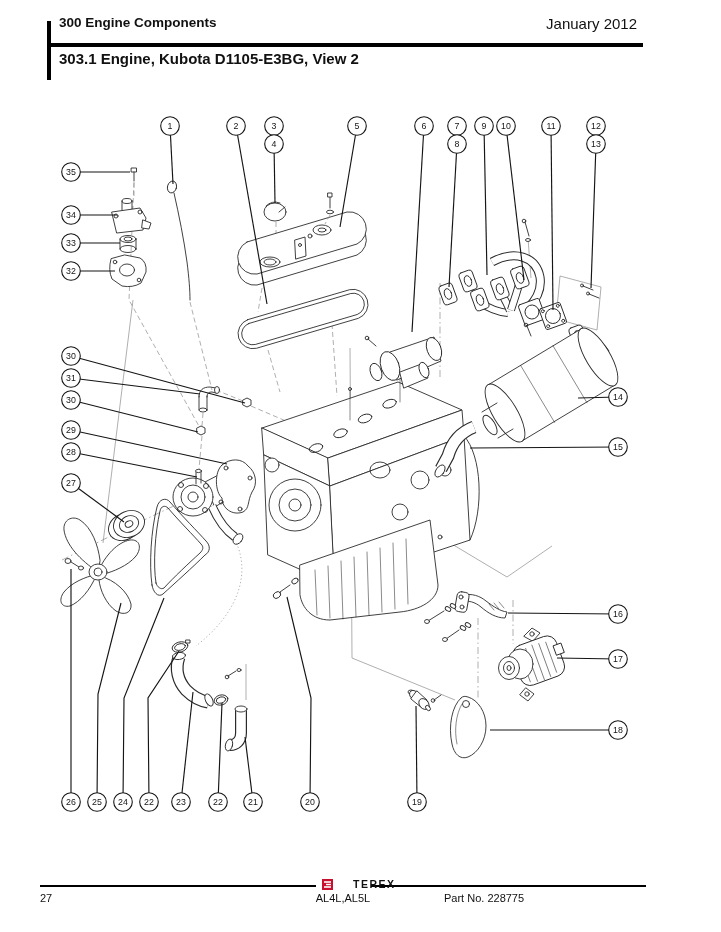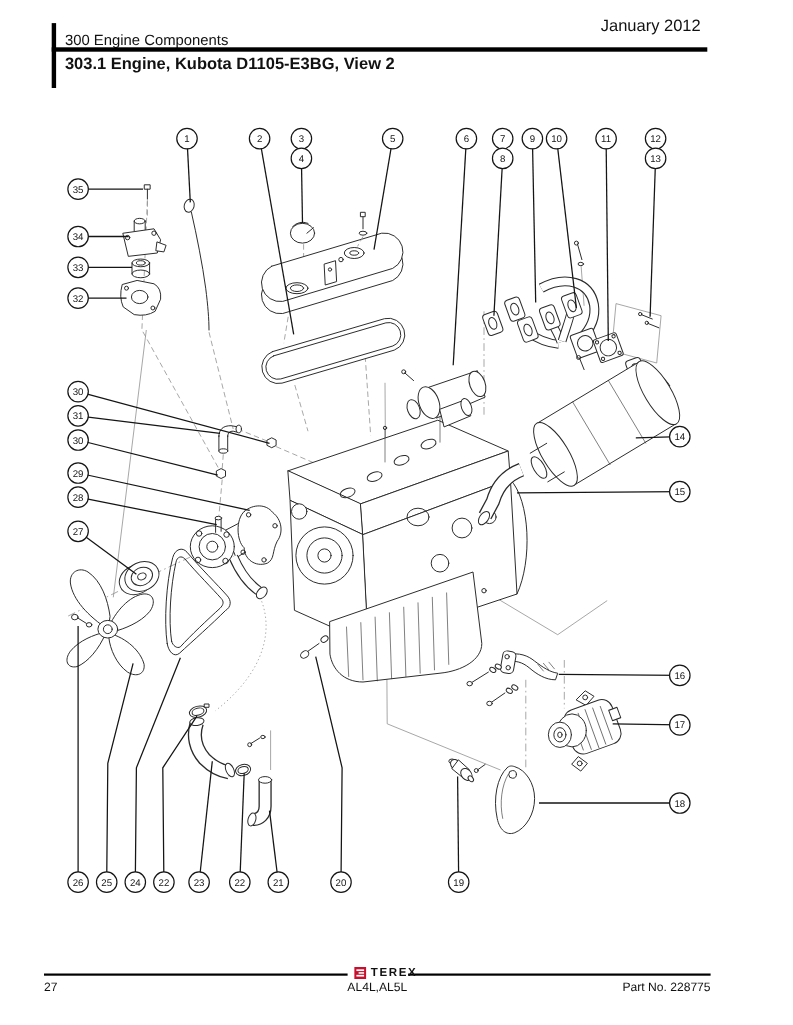--- a/index.html
+++ b/index.html
@@ -2,33 +2,33 @@
 <html><head>
 <meta charset="utf-8">
 <style>
   html,body{margin:0;padding:0;background:#fff;}
   body{width:721px;height:932px;position:relative;overflow:hidden;
        font-family:"Liberation Sans",sans-serif;color:#111;}
   .abs{position:absolute;}
   
   #left-bar{left:47px;top:21px;width:3.5px;height:59px;background:#000;}
   #header-rule{left:47px;top:43px;width:596px;height:3.5px;background:#000;}
-  #section-title{left:59px;top:29px;font-size:13.5px;font-weight:normal;}
+  #section-title{left:59px;top:15px;font-size:13.5px;font-weight:bold;}
   #issue-date{top:15px;right:84px;font-size:15px;}
   #view-subtitle{left:59px;top:50px;font-size:15px;font-weight:bold;}
   
   .footer-rule{top:885px;height:1.6px;background:#000;}
   #footer-rule-left{left:40px;width:276px;}
   #footer-rule-right{left:371px;width:275px;}
-  #footer-logo{left:322px;top:878px;display:flex;align-items:center;gap:4px;}
+  #footer-logo{left:322px;top:878px;display:flex;align-items:center;gap:20px;}
   #footer-logo .brand{font-size:10.5px;font-weight:bold;letter-spacing:1.5px;}
   #footer-row{left:40px;top:892px;width:606px;display:flex;font-size:11px;}
   #footer-row .cell{flex:1;}
   #footer-row .c{text-align:center;}
-  #footer-row .r{text-align:right;}
+  #footer-row .r{}
   
   #diagram{left:0;top:0;}
   .ln{fill:none;stroke:#2b2b2b;stroke-width:.9;stroke-linecap:round;stroke-linejoin:round;}
   .thin{stroke-width:.55;}
   .fw{fill:#fff;}
   .tube{fill:none;stroke:#2b2b2b;stroke-linecap:butt;}
   .tubefill{fill:none;stroke:#fff;stroke-linecap:butt;}
   .ghost{fill:none;stroke:#8d8d8d;stroke-width:.7;}
   .dash{stroke-dasharray:5 3;}
   .dashdot{stroke-dasharray:7 3 1.5 3;}

